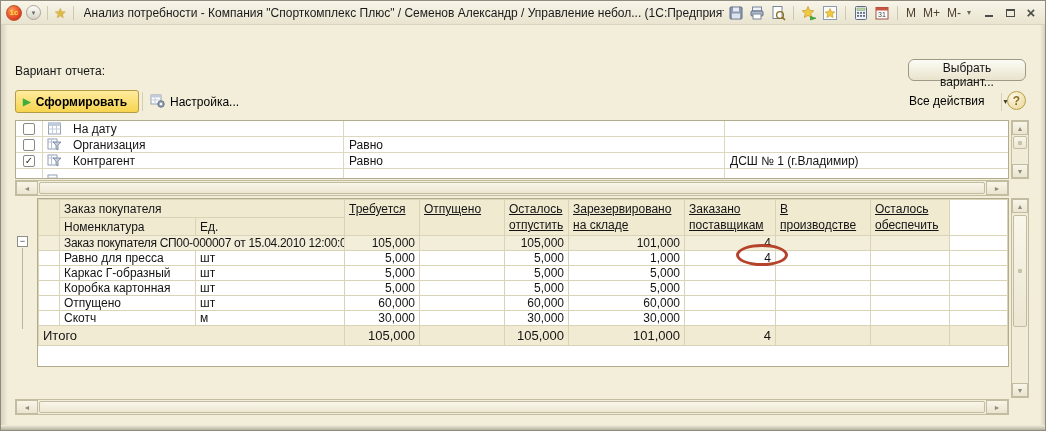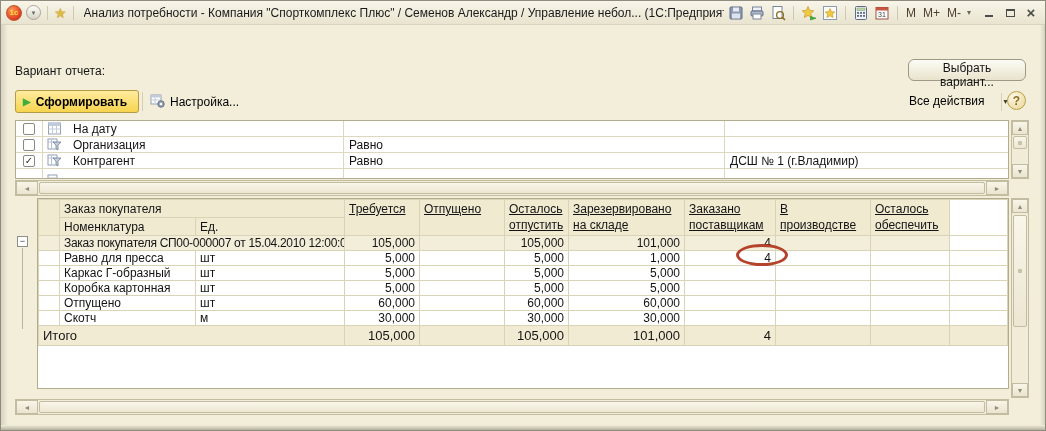--- a/index.html
+++ b/index.html
@@ -91,21 +91,21 @@
   .sb-h .sb-btn.right{right:0;}
   .sb-thumb{position:absolute;background:linear-gradient(#f9f6ea,#ece7d2);border:1px solid #c2bca0;border-radius:2px;}
   .sb-thumb .grip{position:absolute;left:50%;top:50%;width:4px;height:4px;margin:-2px 0 0 -2px;
     border-radius:50%;background:#cfc9ad;box-shadow:inset 0 0 1px #8f8b77;}
   .filter-vscroll{left:1010px;top:119px;height:59px;}
   .filter-hscroll{left:14px;top:179px;width:994px;}
   .main-vscroll{left:1010px;top:197px;height:200px;}
   .main-hscroll{left:14px;top:398px;width:994px;}
 
   
-  .main-box{position:absolute;left:36px;top:197px;width:972px;height:191px;background:#fff;
+  .main-box{position:absolute;left:36px;top:197px;width:972px;height:169px;background:#fff;
     border:1px solid #b2ab8d;overflow:hidden;}
   table.report{border-collapse:collapse;table-layout:fixed;width:970px;}
   table.report td{border:1px solid #d9d3b7;height:15px;padding:0 4px;font-size:12px;
     white-space:nowrap;overflow:hidden;vertical-align:middle;}
   tr.h1 td, tr.h2 td{background:#f0ead1;vertical-align:top;padding-top:1px;height:16px;line-height:16px;}
   tr.h1 td[rowspan]{line-height:16px;text-decoration:underline;}
   td.num{text-align:right;}
   tr.group-row td{background:#f3eed9;}
   td.group-name{letter-spacing:-0.3px;}
   td.item-name{padding-left:20px;}

